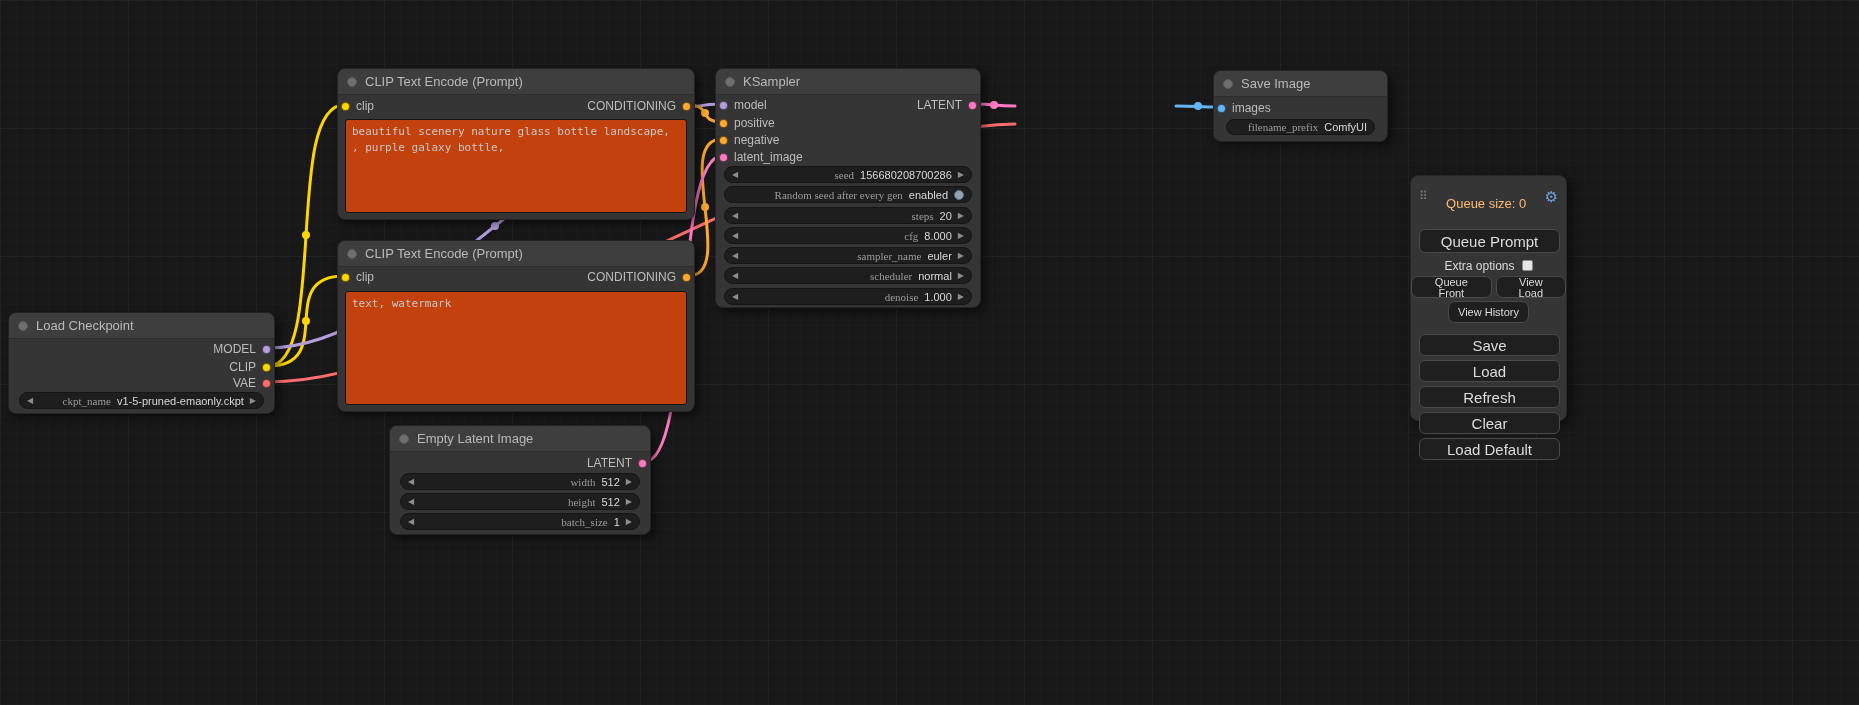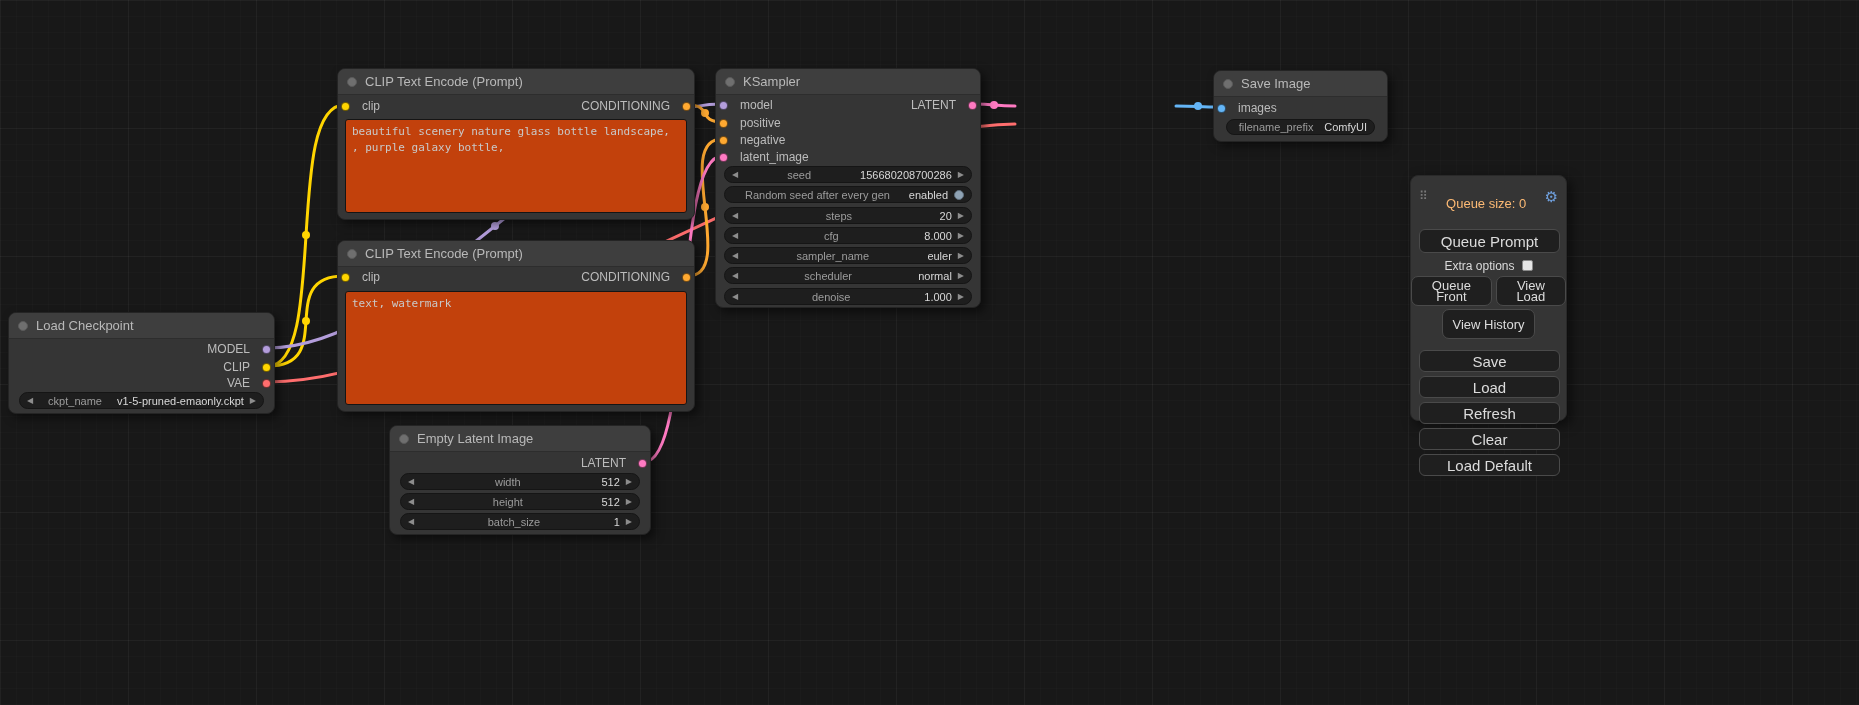--- a/index.html
+++ b/index.html
@@ -14,48 +14,48 @@
       linear-gradient(90deg, rgba(255,255,255,0.012) 1px, transparent 1px);
     background-size:128px 128px,128px 128px,16px 16px,16px 16px;
     font-family:"Liberation Sans",sans-serif;
   }
   #wires{position:absolute;left:0;top:0;z-index:1;}
   .node{position:absolute;z-index:2;background:#353535;border:1px solid #242424;border-radius:8px;
         box-shadow:4px 4px 10px rgba(0,0,0,.5);}
   .node-title{height:26px;display:flex;align-items:center;gap:8px;padding:4px 9px;background:#3e3e3e;
         border-radius:7px 7px 0 0;font-size:13px;color:#b9b9b9;border-bottom:1px solid #2d2d2d;white-space:nowrap;overflow:hidden;}
   .collapse-dot{width:10px;height:10px;border-radius:50%;background:#6f6f6f;border:1px solid #5a5a5a;flex:none;}
-  .slot{position:absolute;display:flex;align-items:center;gap:12px;font-size:12px;color:#bcbcbc;height:14px;white-space:nowrap;}
+  .slot{position:absolute;display:flex;align-items:center;gap:6px;font-size:12px;color:#bcbcbc;height:14px;white-space:nowrap;}
   .slot.in{left:3px;}
   .slot.out{right:3px;}
   .sdot{width:9px;height:9px;border-radius:50%;flex:none;border:1px solid rgba(0,0,0,.55);}
   .c-model{background:#B39DDB}.c-clip{background:#FFD500}.c-vae{background:#FF6E6E}
   .c-cond{background:#FFA931}.c-latent{background:#FF7AC2}.c-image{background:#64B5F6}
   .widget{position:absolute;left:10px;right:10px;height:17px;background:#1e1e1e;border:1px solid #151515;
         border-radius:9px;display:flex;align-items:center;padding:0 7px;font-size:11px;gap:6px;}
   .warr{color:#8d8d8d;font-size:8px;line-height:1;flex:none;}
-  .wname{flex:1;text-align:center;color:#9c9c9c;white-space:nowrap;overflow:hidden;}
+  .wname{flex:1;text-align:right;color:#9c9c9c;white-space:nowrap;overflow:hidden;font-family:Liberation Serif, serif;}
   .wval{text-align:center;color:#d8d8d8;white-space:nowrap;}
   .toggle-dot{width:10px;height:10px;border-radius:50%;background:#8fa3b5;border:1px solid #5f6f7d;flex:none;}
   .ptext{position:absolute;left:7px;right:7px;background:#c2410c;border:1px solid #151515;border-radius:3px;
         padding:4px 6px;font-family:"DejaVu Sans Mono",monospace;font-size:11px;line-height:1.45;color:#c9c9c9;overflow:hidden;}
   
   #menu{position:absolute;z-index:3;left:1410px;top:175px;width:157px;height:246px;background:#353535;
         border:1px solid #292929;border-radius:8px;box-shadow:4px 4px 12px rgba(0,0,0,.55);}
   .menu-header{display:flex;align-items:center;padding:5px 8px 1px;gap:4px;}
   .drag-handle{color:#7a7a7a;font-size:12px;line-height:1;}
   .queue-size{flex:1;text-align:center;color:#fdba74;font-size:13px;margin-top:15px;}
   .gear{color:#6f9fdc;font-size:15px;line-height:1;}
   .btn{display:block;background:#1f1f1f;border:1px solid #4a4a4a;color:#dcdcdc;border-radius:6px;
         text-align:center;font-family:"Liberation Sans",sans-serif;cursor:pointer;}
   #queue-prompt{margin:17px 8px 5px;width:141px;height:24px;font-size:15px;}
   .extra-row{display:flex;align-items:center;justify-content:center;gap:7px;color:#dadada;font-size:12px;height:15px;margin-bottom:3px;}
   .checkbox{width:11px;height:11px;background:#e6e6e6;border:1px solid #8a8a8a;border-radius:2px;}
   .small-row{display:flex;justify-content:center;gap:4px;margin-bottom:3px;}
-  .btn-small{font-size:13px;height:30px;line-height:11px;padding:0 9px;border-radius:7px;display:inline-block;}
+  .btn-small{font-size:11px;height:22px;line-height:11px;padding:0 9px;border-radius:7px;display:inline-block;}
   .btn-big{margin:0 8px 4px;width:141px;height:22px;font-size:15px;}
   .btn-big.first{margin-top:11px;}
 </style>
 </head>
 <body>
 
 <div id="canvas">
 
   <svg id="wires" width="1859" height="705">
     <g fill="none" stroke-width="3" stroke-linecap="round">

